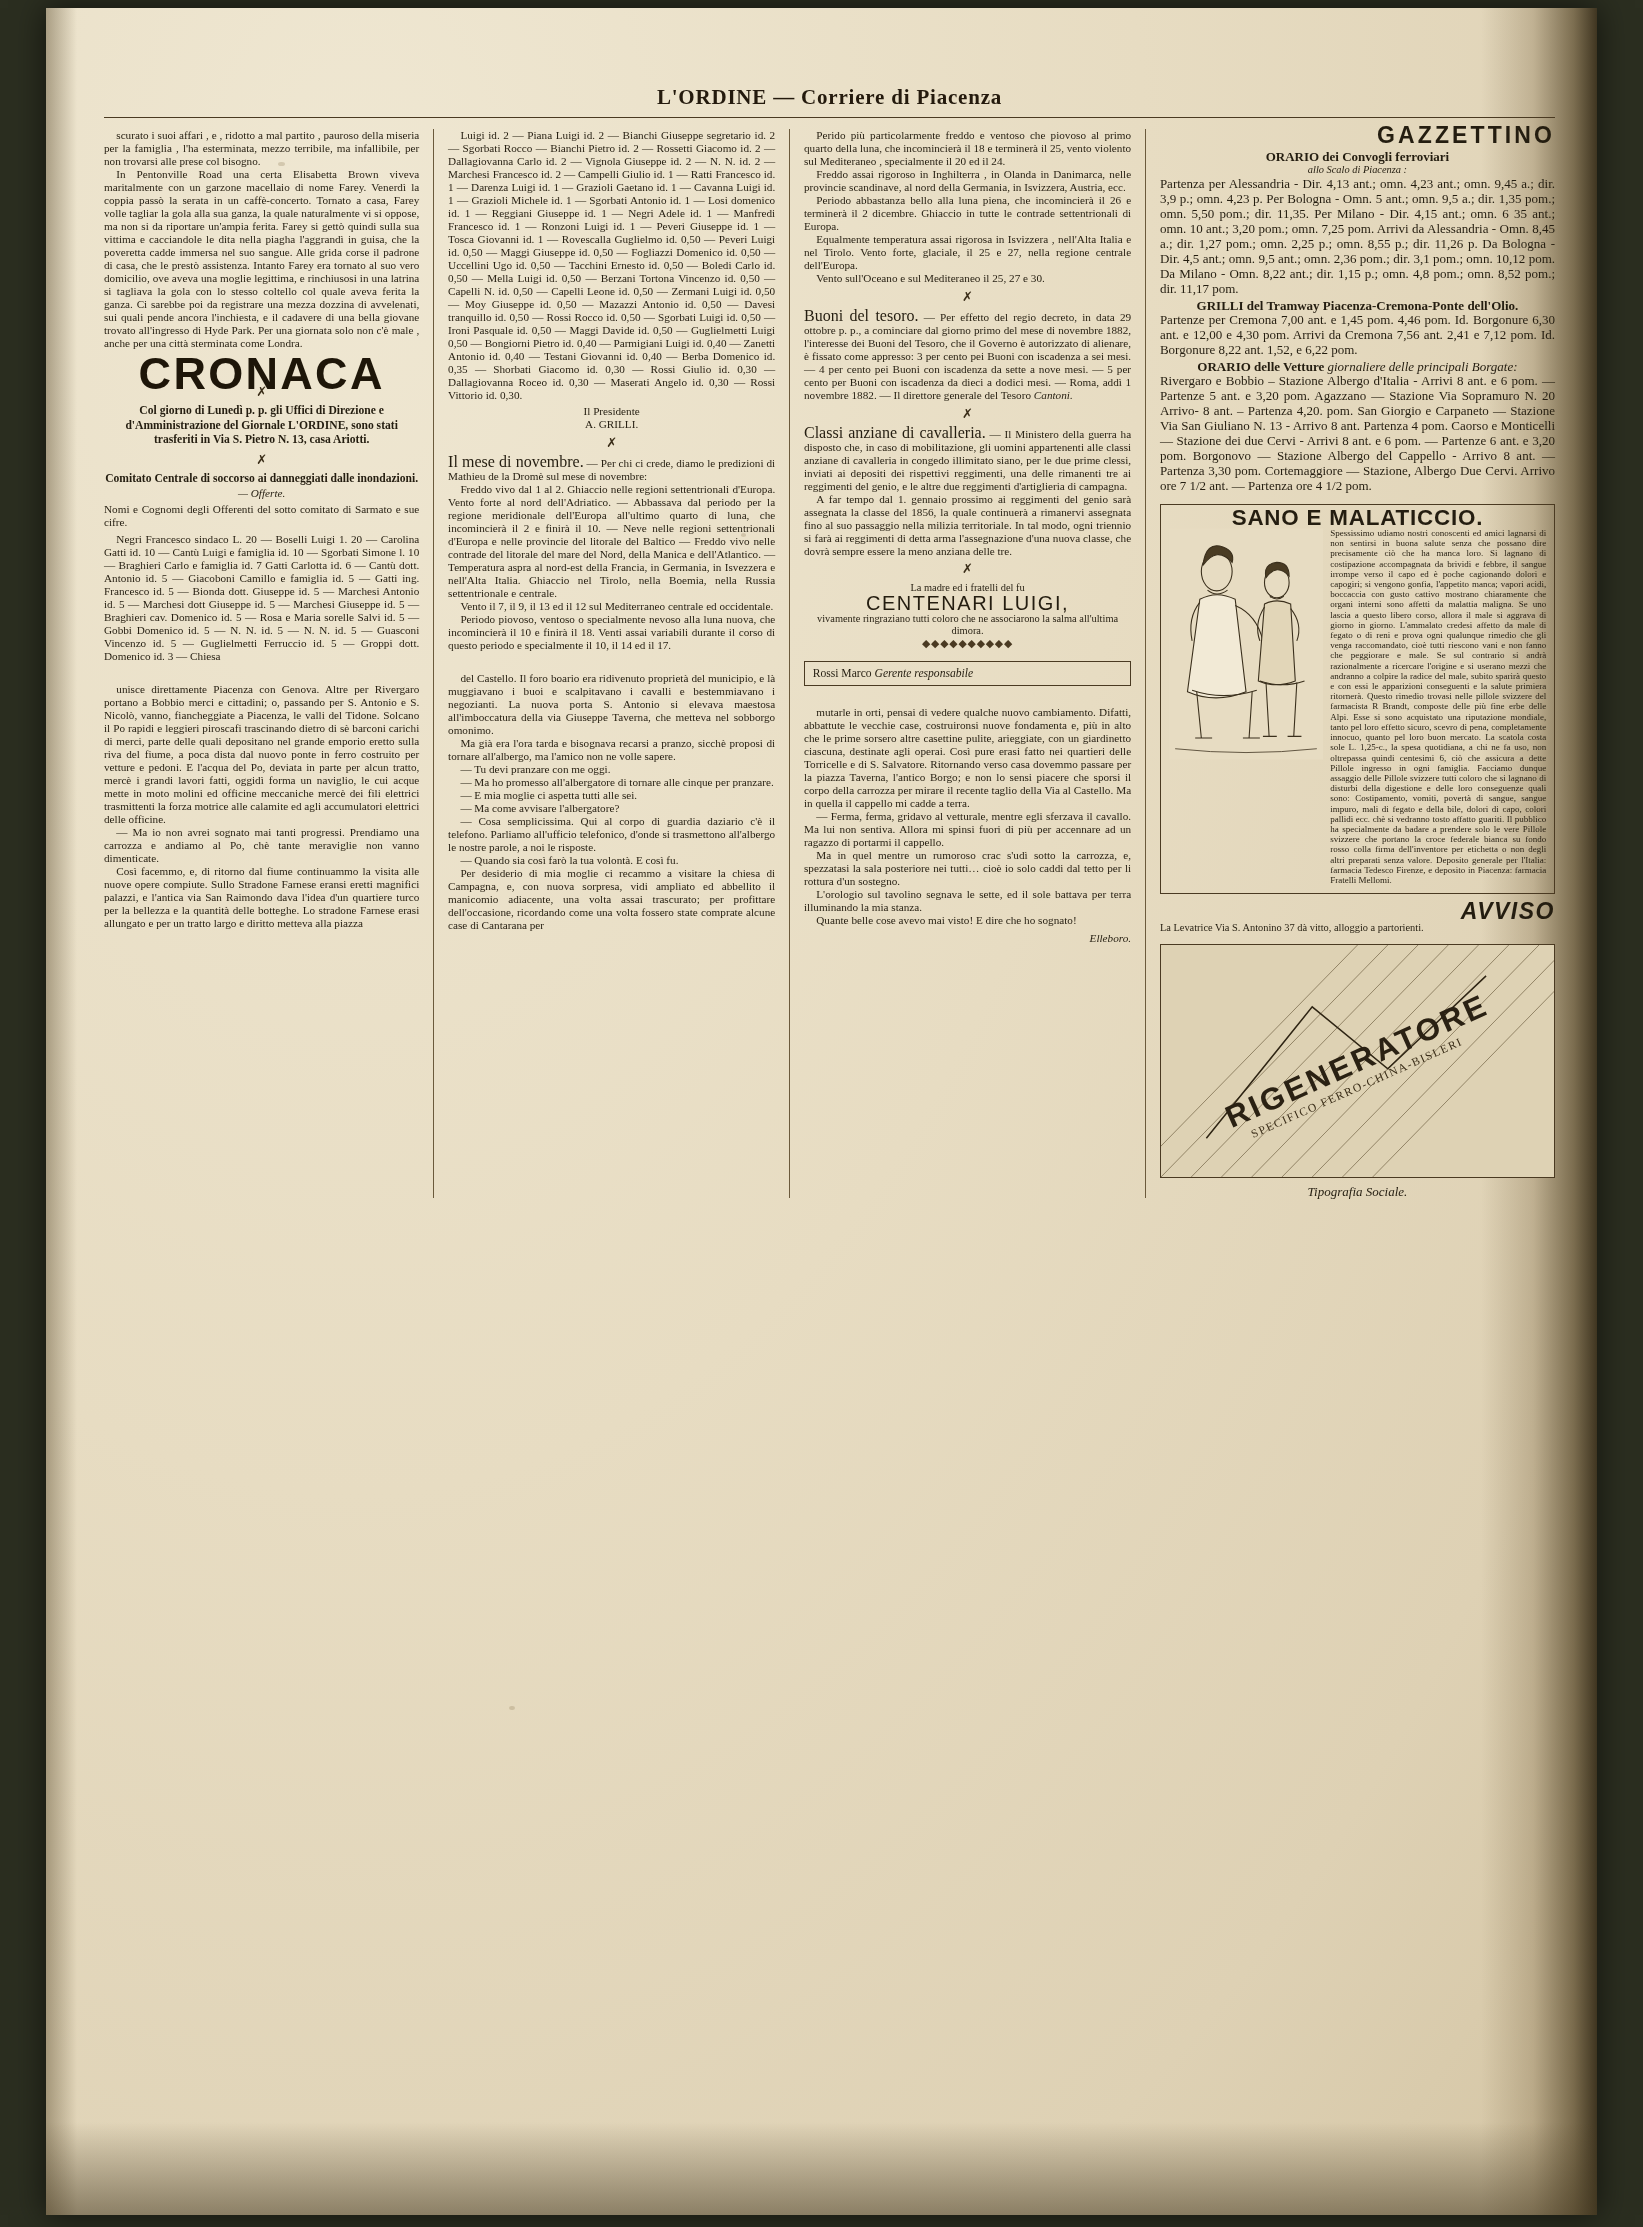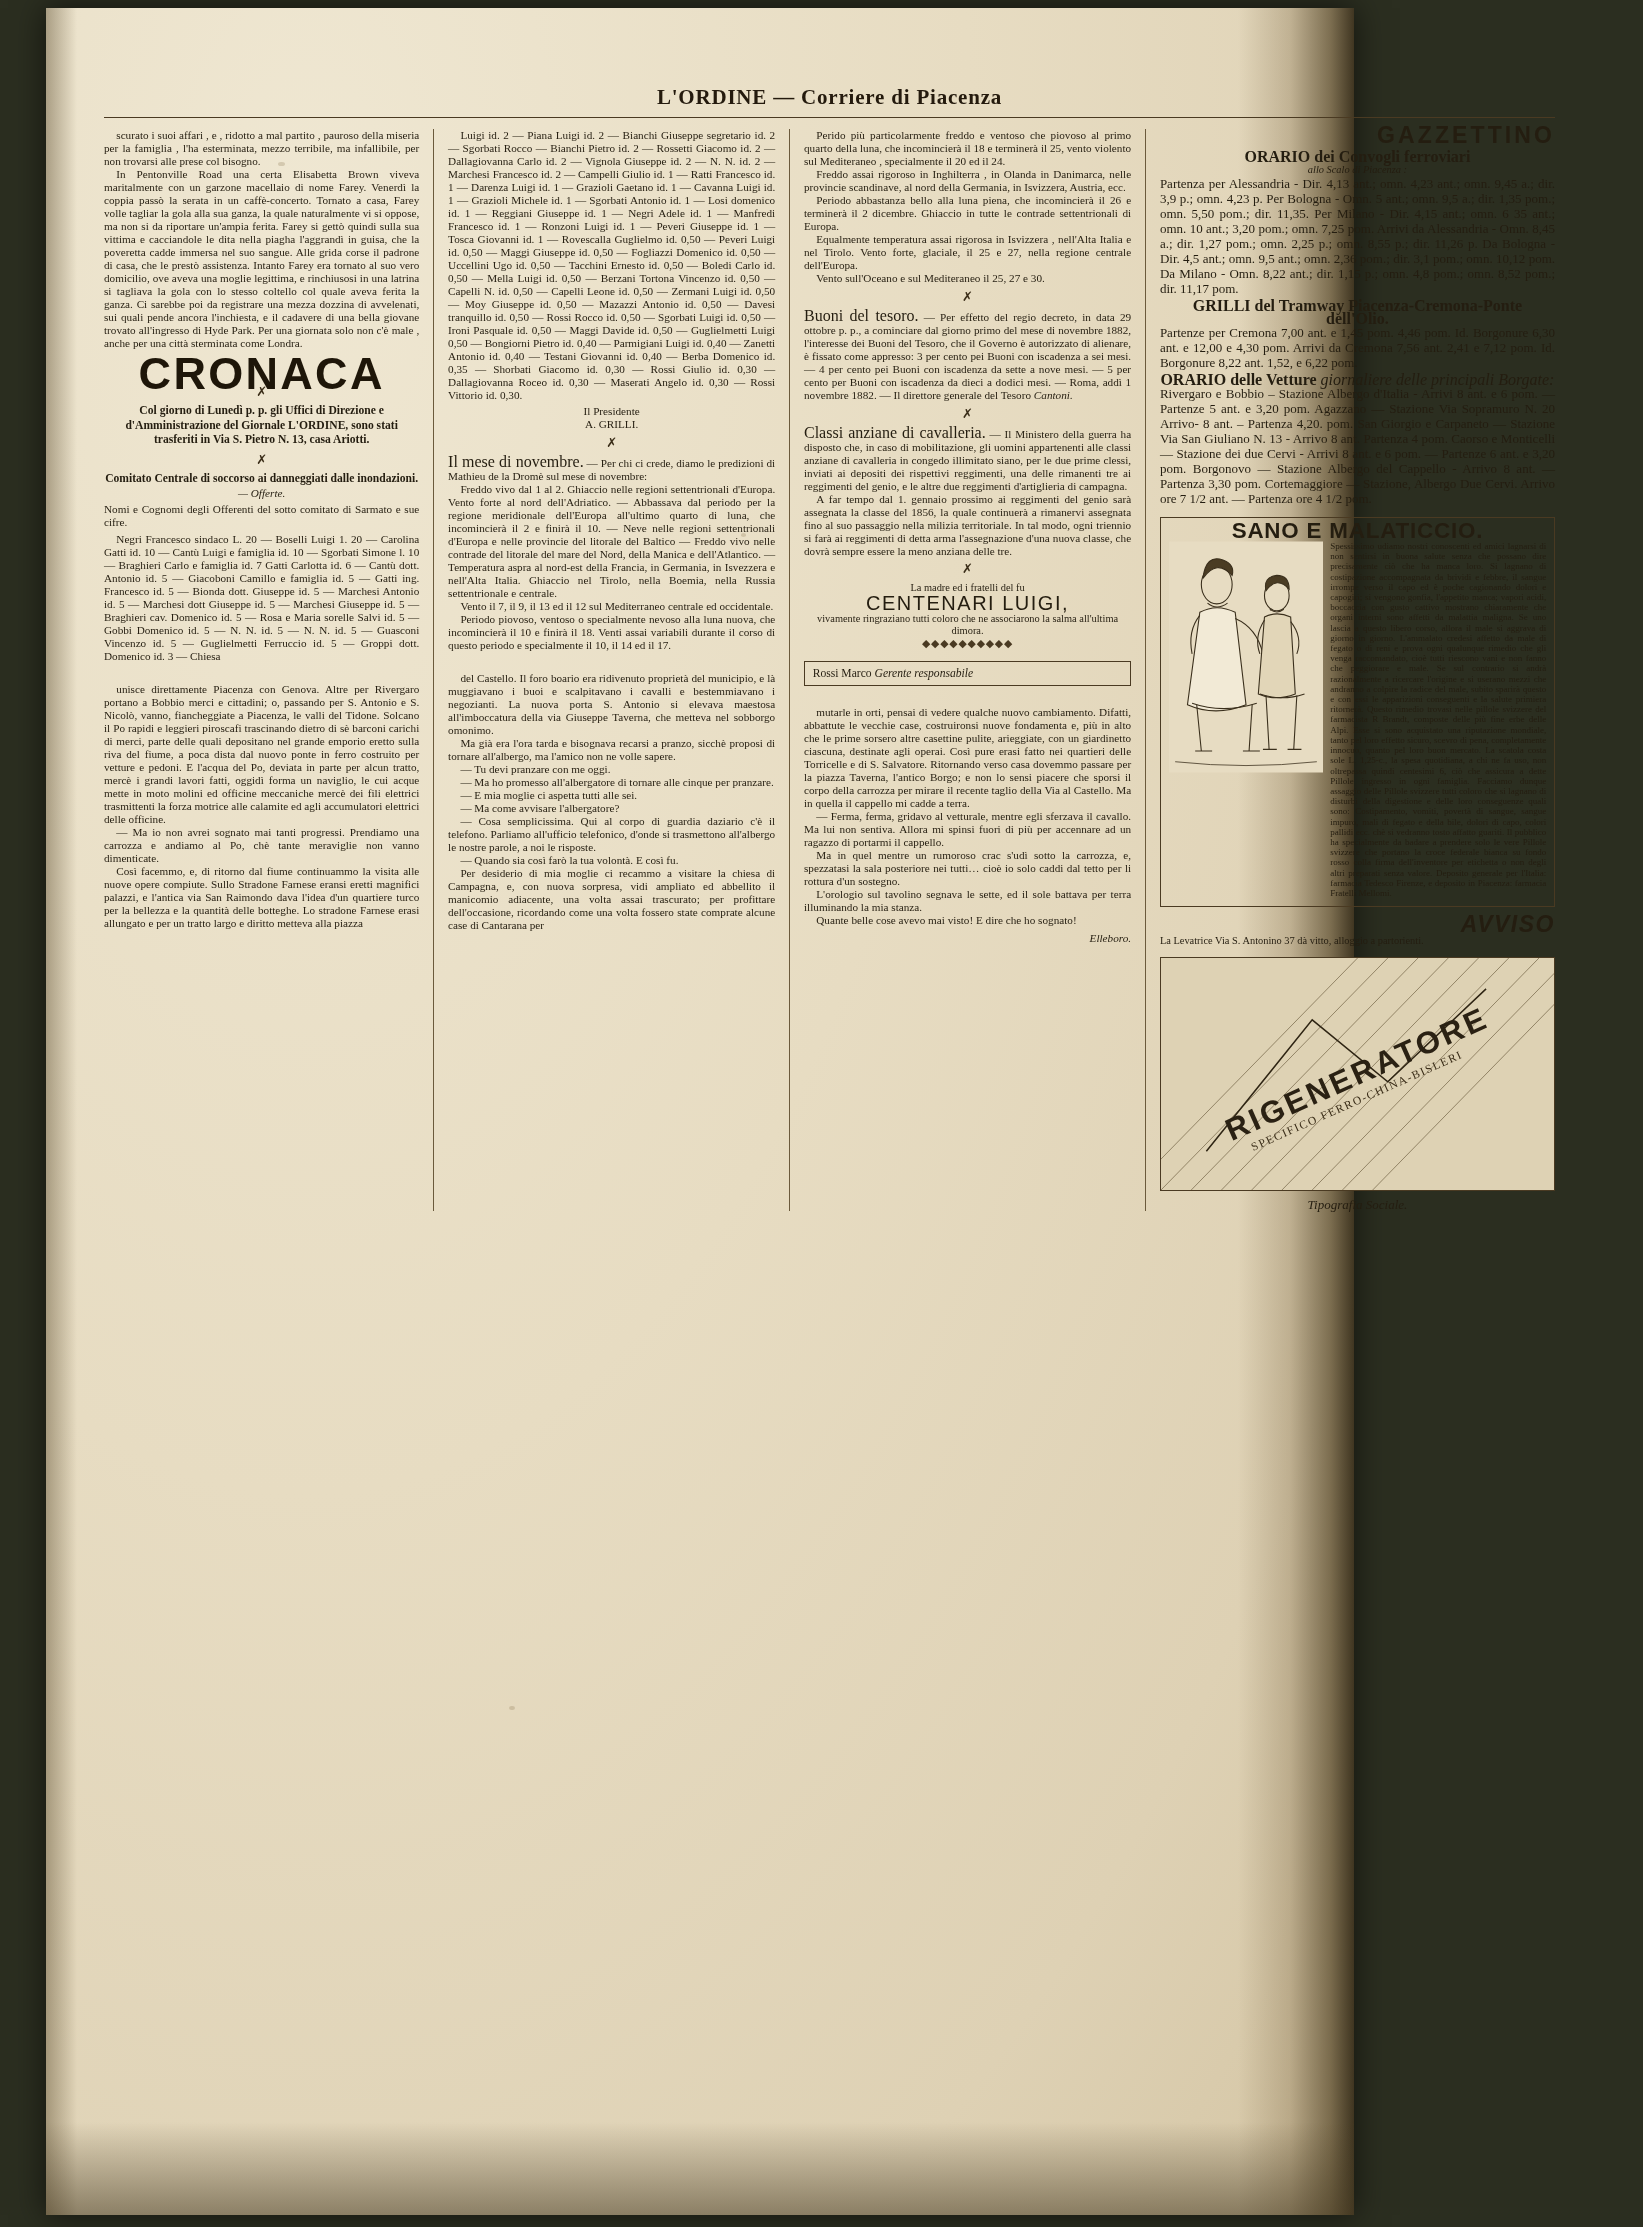--- a/index.html
+++ b/index.html
@@ -4,21 +4,21 @@
 <style>
   html,body{margin:0;padding:0;}
   body{
     width:1644px;height:2227px;
     background:#2b2e20;
     font-family:"Liberation Serif", serif;
     overflow:hidden;
   }
   
   #page{
-    position:absolute; left:46px; top:7.7px; width:1308px; height:2207px;
+    position:absolute; left:46px; top:7.7px; width:1551px; height:2207px;
     background:
       radial-gradient(ellipse at 20% 10%, #efe7d2 0%, #e7dcc2 45%, #ded1b4 80%, #d4c5a4 100%);
     box-shadow:0 0 31px rgba(0,0,0,.6);
   }
   
   #edge{
     position:absolute;right:0;top:0;width:116px;height:100%;
     background:linear-gradient(to right,rgba(120,100,70,0) 0%,rgba(130,110,75,.35) 45%,rgba(90,75,45,.75) 80%,rgba(55,45,25,.95) 100%);
   }
   #edge2{
@@ -66,21 +66,21 @@
   .sectitle{font-weight:normal;font-size:16px;}
   .center{text-align:center;}
   .italic{font-style:italic;}
   .small{font-size:10.4px;line-height:12px;}
   .tiny{font-size:13px;line-height:15px;}
   .gazz{
     font-family:"Liberation Sans",sans-serif;
     font-weight:bold;font-size:23px;letter-spacing:3.1px;text-align:right;
     margin-bottom:7.7px;
   }
-  .gh{font-weight:bold;font-size:16px;text-align:center;line-height:13px;}
+  .gh{font-weight:bold;font-size:13px;text-align:center;line-height:13px;}
   .ghs{font-style:italic;font-size:10.4px;text-align:center;}
   .adbox{border:0.8px solid #4a3a22;margin-top:10.8px;padding:6.2px 7.7px 7.7px 7.7px;}
   .adtitle{
     font-family:"Liberation Sans",sans-serif;font-weight:bold;
     font-size:22.4px;text-align:center;letter-spacing:0.8px;margin-bottom:4px;
   }
   .adflex{display:flex;justify-content:flex-end;}
   .adimg{width:154px;flex:none;margin-right:7.7px;}
   .adtext{font-size:9px;line-height:10.2px;text-align:justify;}
   .avviso{

